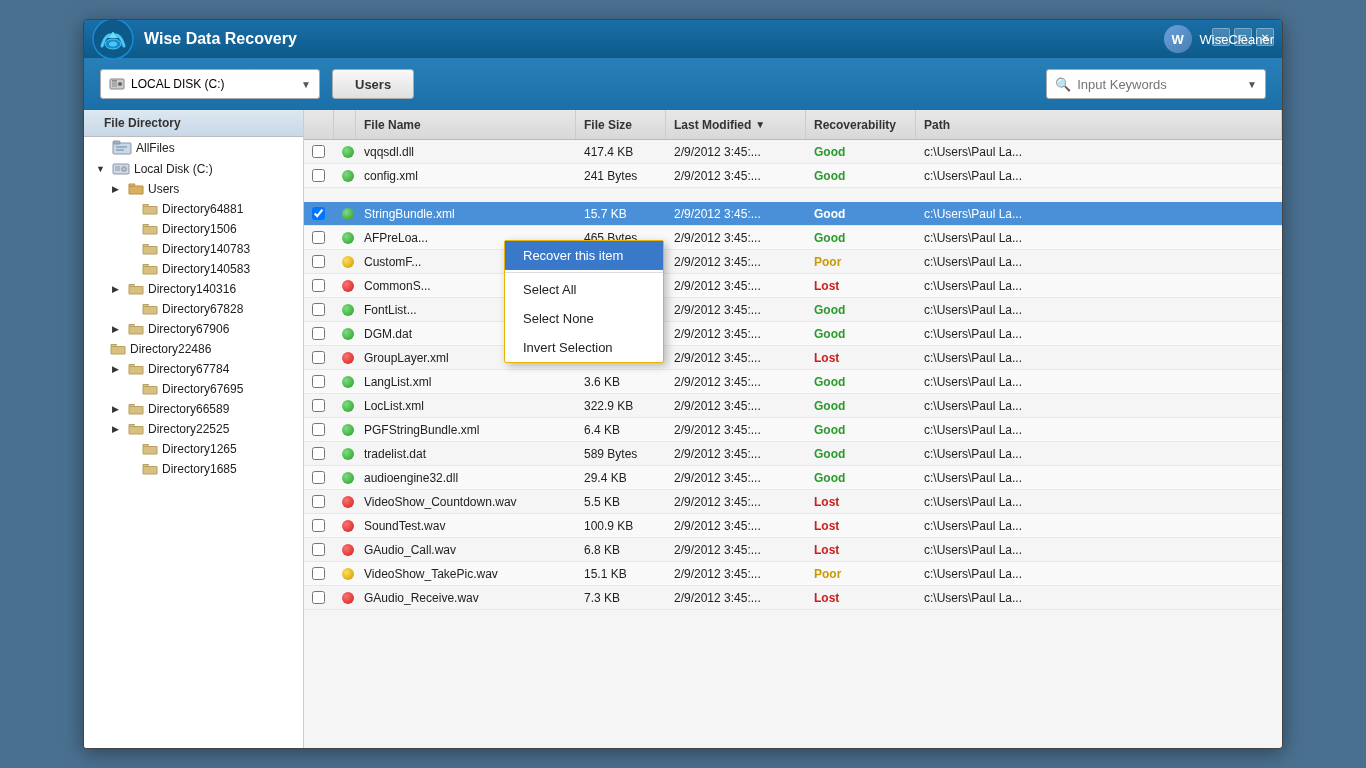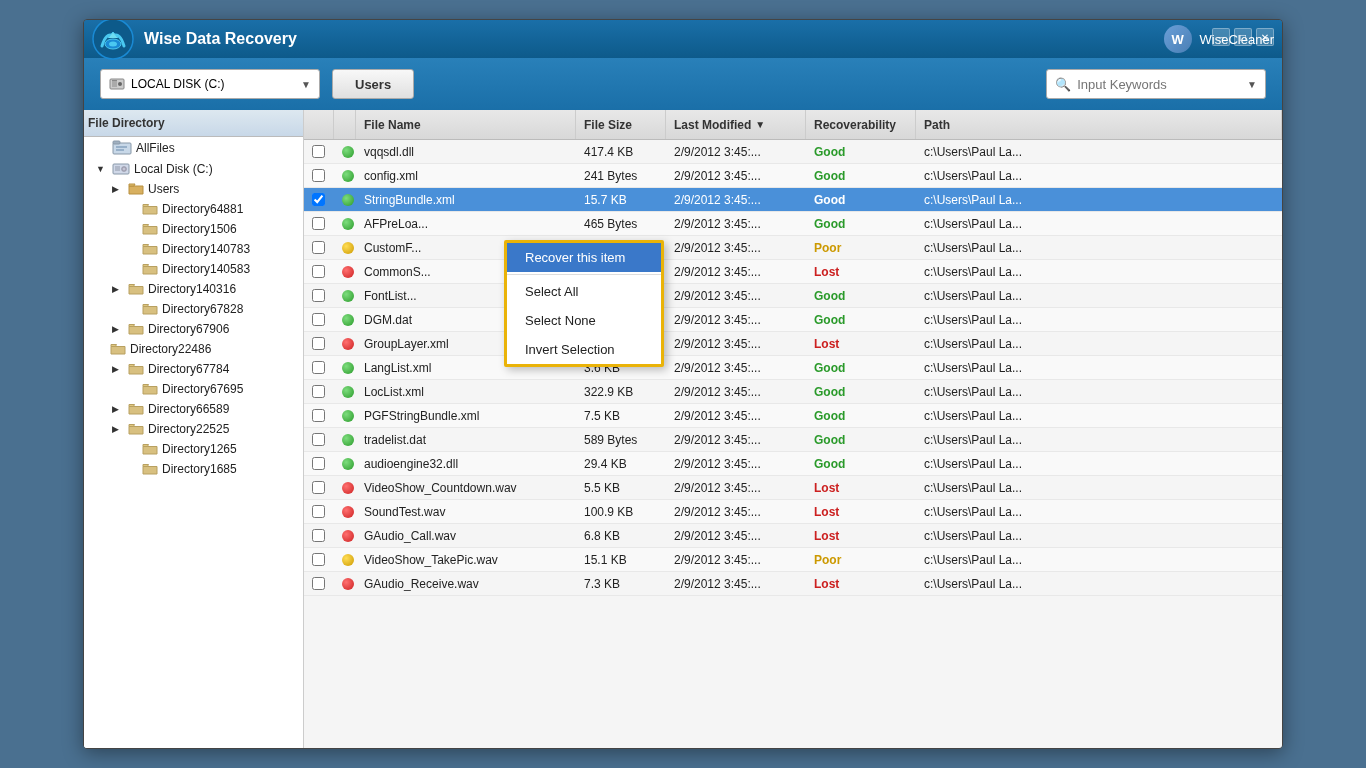--- a/index.html
+++ b/index.html
@@ -141,21 +141,21 @@
     
     .sidebar {
       width: 220px;
       background: white;
       border-right: 1px solid #ccc;
       overflow-y: auto;
       flex-shrink: 0;
     }
     .sidebar-header {
       background: linear-gradient(180deg, #dde8f0 0%, #c8d8e8 100%);
-      padding: 6px 4px;
+      padding: 6px 20px;
       font-size: 12px;
       font-weight: bold;
       color: #333;
       border-bottom: 1px solid #bbb;
     }
     .sidebar-item {
       display: flex;
       align-items: center;
       padding: 3px 0 3px 10px;
       cursor: pointer;
@@ -213,21 +213,21 @@
     }
     .file-row {
       display: flex;
       align-items: center;
       height: 24px;
       border-bottom: 1px solid #e8e8e8;
       font-size: 12px;
       color: #222;
       cursor: default;
     }
-    .file-row.selected { background: #4a90d9; color: white; }
+    .file-row.selected { background: #4a90d9; color: white; margin-top: 14px; }
     .file-row .col {
       padding: 0 8px;
       height: 100%;
       display: flex;
       align-items: center;
       overflow: hidden;
       text-overflow: ellipsis;
       white-space: nowrap;
     }
     .file-row.odd { background: #f9f9f9; }
@@ -239,21 +239,21 @@
       flex-shrink: 0;
     }
     .dot-green { background: radial-gradient(circle at 35% 35%, #7ddd7d, #2a9a2a); }
     .dot-red { background: radial-gradient(circle at 35% 35%, #ff7070, #cc2020); }
     .dot-yellow { background: radial-gradient(circle at 35% 35%, #ffdd55, #cc9900); }
 
     
     .context-menu {
       position: absolute;
       background: white;
-      border: 3px solid #eab308;
+      border: 1px solid #eab308;
       box-shadow: 3px 3px 8px rgba(0,0,0,0.25);
       border-radius: 2px;
       z-index: 100;
       min-width: 160px;
     }
     .context-menu-item {
       padding: 7px 18px;
       cursor: pointer;
       font-size: 13px;
       color: #222;
@@ -667,21 +667,21 @@
     <div class="col col-path" style="color:#222;">c:\Users\Paul La...</div>
   </div>
           <div class="file-row odd">
     <div class="col col-check">
       <input type="checkbox" style="cursor: pointer;">
     </div>
     <div class="col col-status">
       <div class="status-dot dot-green"></div>
     </div>
     <div class="col col-name" style="color:#222;overflow:hidden;text-overflow:ellipsis;white-space:nowrap;">PGFStringBundle.xml</div>
-    <div class="col col-size" style="color:#222;">7.5 KB</div>
+    <div class="col col-size" style="color:#222;">6.4 KB</div>
     <div class="col col-modified" style="color:#222;">2/9/2012 3:45:...</div>
     <div class="col col-recov" style="color:#2a9a2a;font-weight:bold;">Good</div>
     <div class="col col-path" style="color:#222;">c:\Users\Paul La...</div>
   </div>
           <div class="file-row">
     <div class="col col-check">
       <input type="checkbox" style="cursor: pointer;">
     </div>
     <div class="col col-status">
       <div class="status-dot dot-green"></div>

